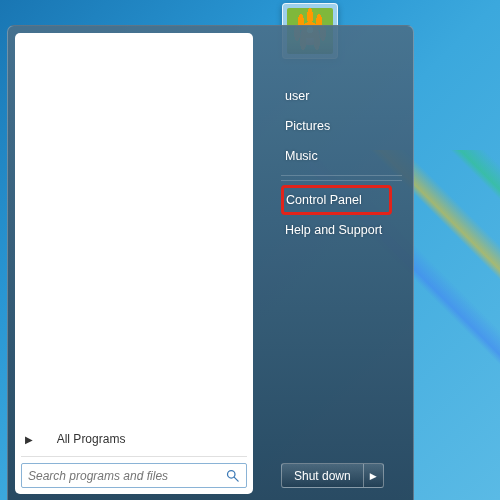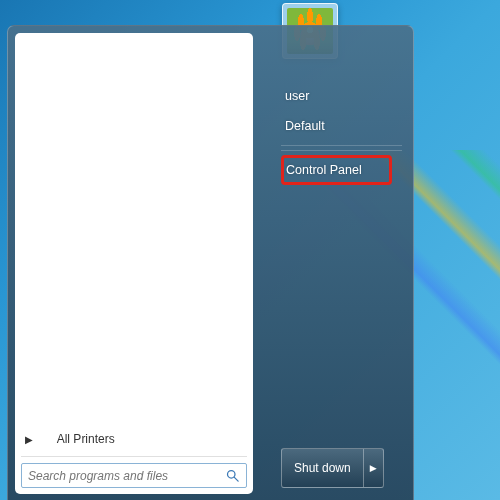--- a/index.html
+++ b/index.html
@@ -123,21 +123,21 @@
     .highlight-box {
       border: 3px solid #e2231a;
       border-radius: 4px;
       padding: 5px 8px 5px 2px;
       margin-right: 14px;
     }
 
     .shutdown-row {
       display: flex;
       align-items: stretch;
-      height: 40px;
+      height: 25px;
       margin-left: 0;
     }
     .shutdown-btn {
       flex: 0 0 auto;
       display: flex;
       align-items: center;
       padding: 0 12px;
       background: linear-gradient(180deg, rgba(255,255,255,.15), rgba(0,0,0,.15));
       border: 1px solid rgba(255,255,255,.35);
       border-radius: 3px 0 0 3px;
@@ -204,21 +204,21 @@
   <div class="avatar-inner"></div>
 </div>
 
 <div class="start-menu">
 
   <div class="left-panel">
     <div class="programs-area"></div>
 
     <div class="all-programs">
       <span class="tri">▶</span>
-      <span>All Printers</span>
+      <span>All Programs</span>
     </div>
 
     <div class="divider"></div>
 
     <div class="search-wrap">
       <div class="search-box">
         <input type="text" placeholder="Search programs and files" style="">
         <svg viewBox="0 0 24 24">
           <circle cx="10" cy="10" r="6" fill="none" stroke="#3b78b5" stroke-width="2"></circle>
           <line x1="15" y1="15" x2="21" y2="21" stroke="#3b78b5" stroke-width="2" stroke-linecap="round"></line>
@@ -227,33 +227,39 @@
     </div>
   </div>
 
   <div class="right-panel">
     <div class="menu-list">
 
       <div class="menu-item">
         <span>user</span>
       </div>
       <div class="menu-item">
-        <span>Default</span>
+        <span>Pictures</span>
+      </div>
+      <div class="menu-item">
+        <span>Music</span>
       </div>
 
       <div class="sep"></div>
 
 
       <div class="sep"></div>
 
       <div class="highlight-box">
         <div class="menu-item" style="padding:0;">
           <span>Control Panel</span>
         </div>
       </div>
+      <div class="menu-item">
+        <span>Help and Support</span>
+      </div>
     </div>
 
     <div class="shutdown-row">
       <div class="shutdown-btn">
         <span>Shut down</span>
       </div>
       <div class="shutdown-arrow">
         <span>▶</span>
       </div>
     </div>

